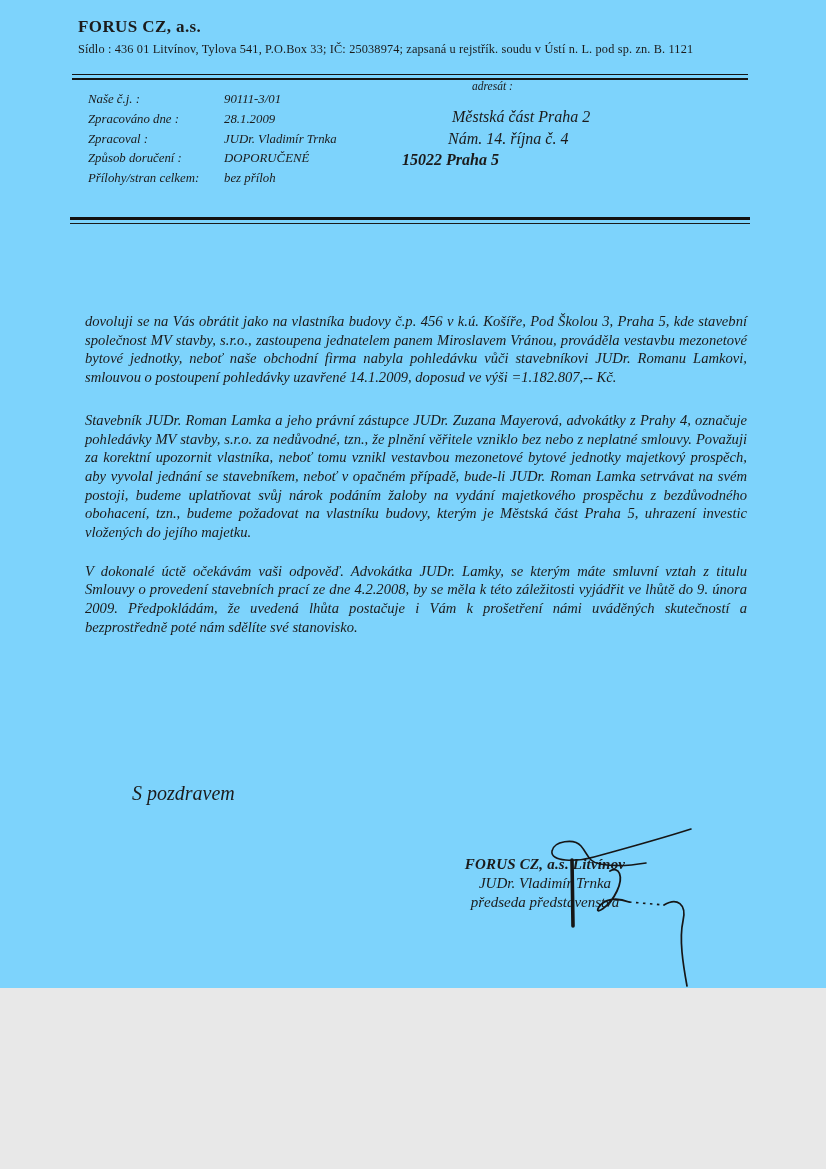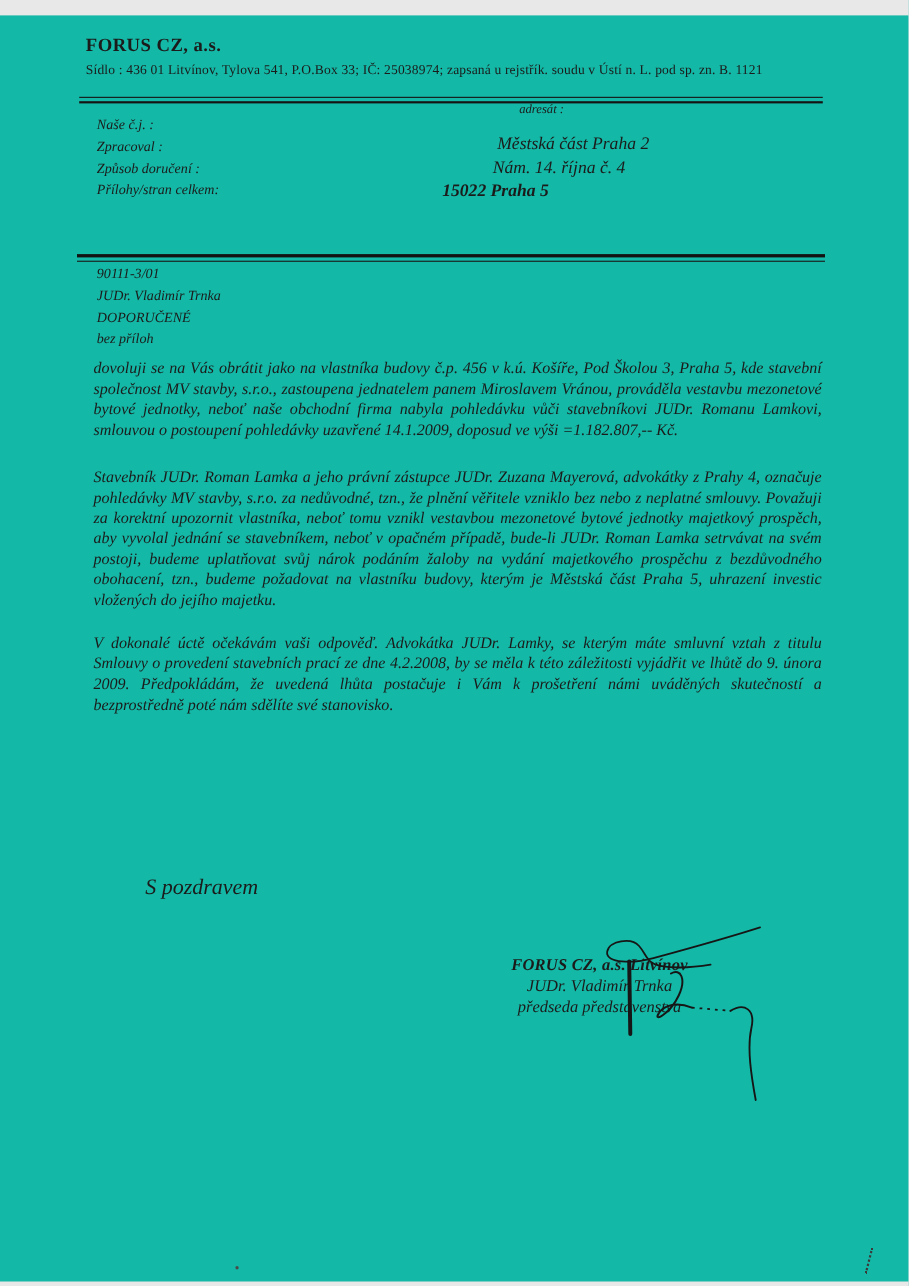--- a/index.html
+++ b/index.html
@@ -1,24 +1,24 @@
 <!DOCTYPE html>
 <html><head>
 <meta charset="utf-8">
 <style>
   html, body { margin: 0; padding: 0; background: #e8e8e8; }
   .page {
     position: relative;
     width: 826px;
-    height: 1151px;
-    background: #14b8a6;
+    height: 988px;
+    background: #7dd3fc;
     font-family: "Liberation Serif", serif;
     color: #1b1b1b;
     overflow: hidden;
-    margin: 14px auto;
+    margin: 0 auto;
   }
 
   
   .company-name {
     position: absolute; left: 78px; top: 17px;
     font-size: 17px; font-weight: bold; letter-spacing: 0.4px;
   }
   .registration-line {
     position: absolute; left: 78px; top: 42px;
     font-size: 12.3px; letter-spacing: 0.15px; white-space: nowrap;
@@ -30,21 +30,21 @@
   .adresat-label {
     position: absolute; left: 472px; top: 80px;
     font-size: 11.5px; font-style: italic;
   }
 
   
   .meta-table {
     position: absolute; left: 88px; top: 92px;
     font-size: 12.8px; font-style: italic;
   }
-  .meta-row { display: flex; height: 19.8px; align-items: flex-start; flex-direction: column; }
+  .meta-row { display: flex; height: 19.8px; align-items: flex-start; }
   .meta-label { width: 136px; flex: 0 0 136px; }
   .meta-value { white-space: nowrap; }
 
   
   .addressee {
     position: absolute; left: 402px; top: 106px;
     font-size: 16px; font-style: italic; line-height: 21.5px;
   }
   .addr-1 { margin-left: 50px; }
   .addr-2 { margin-left: 46px; }
@@ -98,20 +98,24 @@
   <div class="rule-top"></div>
 
   <div class="adresat-label">adresát :</div>
 
   <div class="meta-table">
     <div class="meta-row">
       <span class="meta-label">Naše č.j. :</span>
       <span class="meta-value">90111-3/01</span>
     </div>
     <div class="meta-row">
+      <span class="meta-label">Zpracováno dne :</span>
+      <span class="meta-value">28.1.2009</span>
+    </div>
+    <div class="meta-row">
       <span class="meta-label">Zpracoval :</span>
       <span class="meta-value">JUDr. Vladimír Trnka</span>
     </div>
     <div class="meta-row">
       <span class="meta-label">Způsob doručení :</span>
       <span class="meta-value">DOPORUČENÉ</span>
     </div>
     <div class="meta-row">
       <span class="meta-label">Přílohy/stran celkem:</span>
       <span class="meta-value">bez příloh</span>

